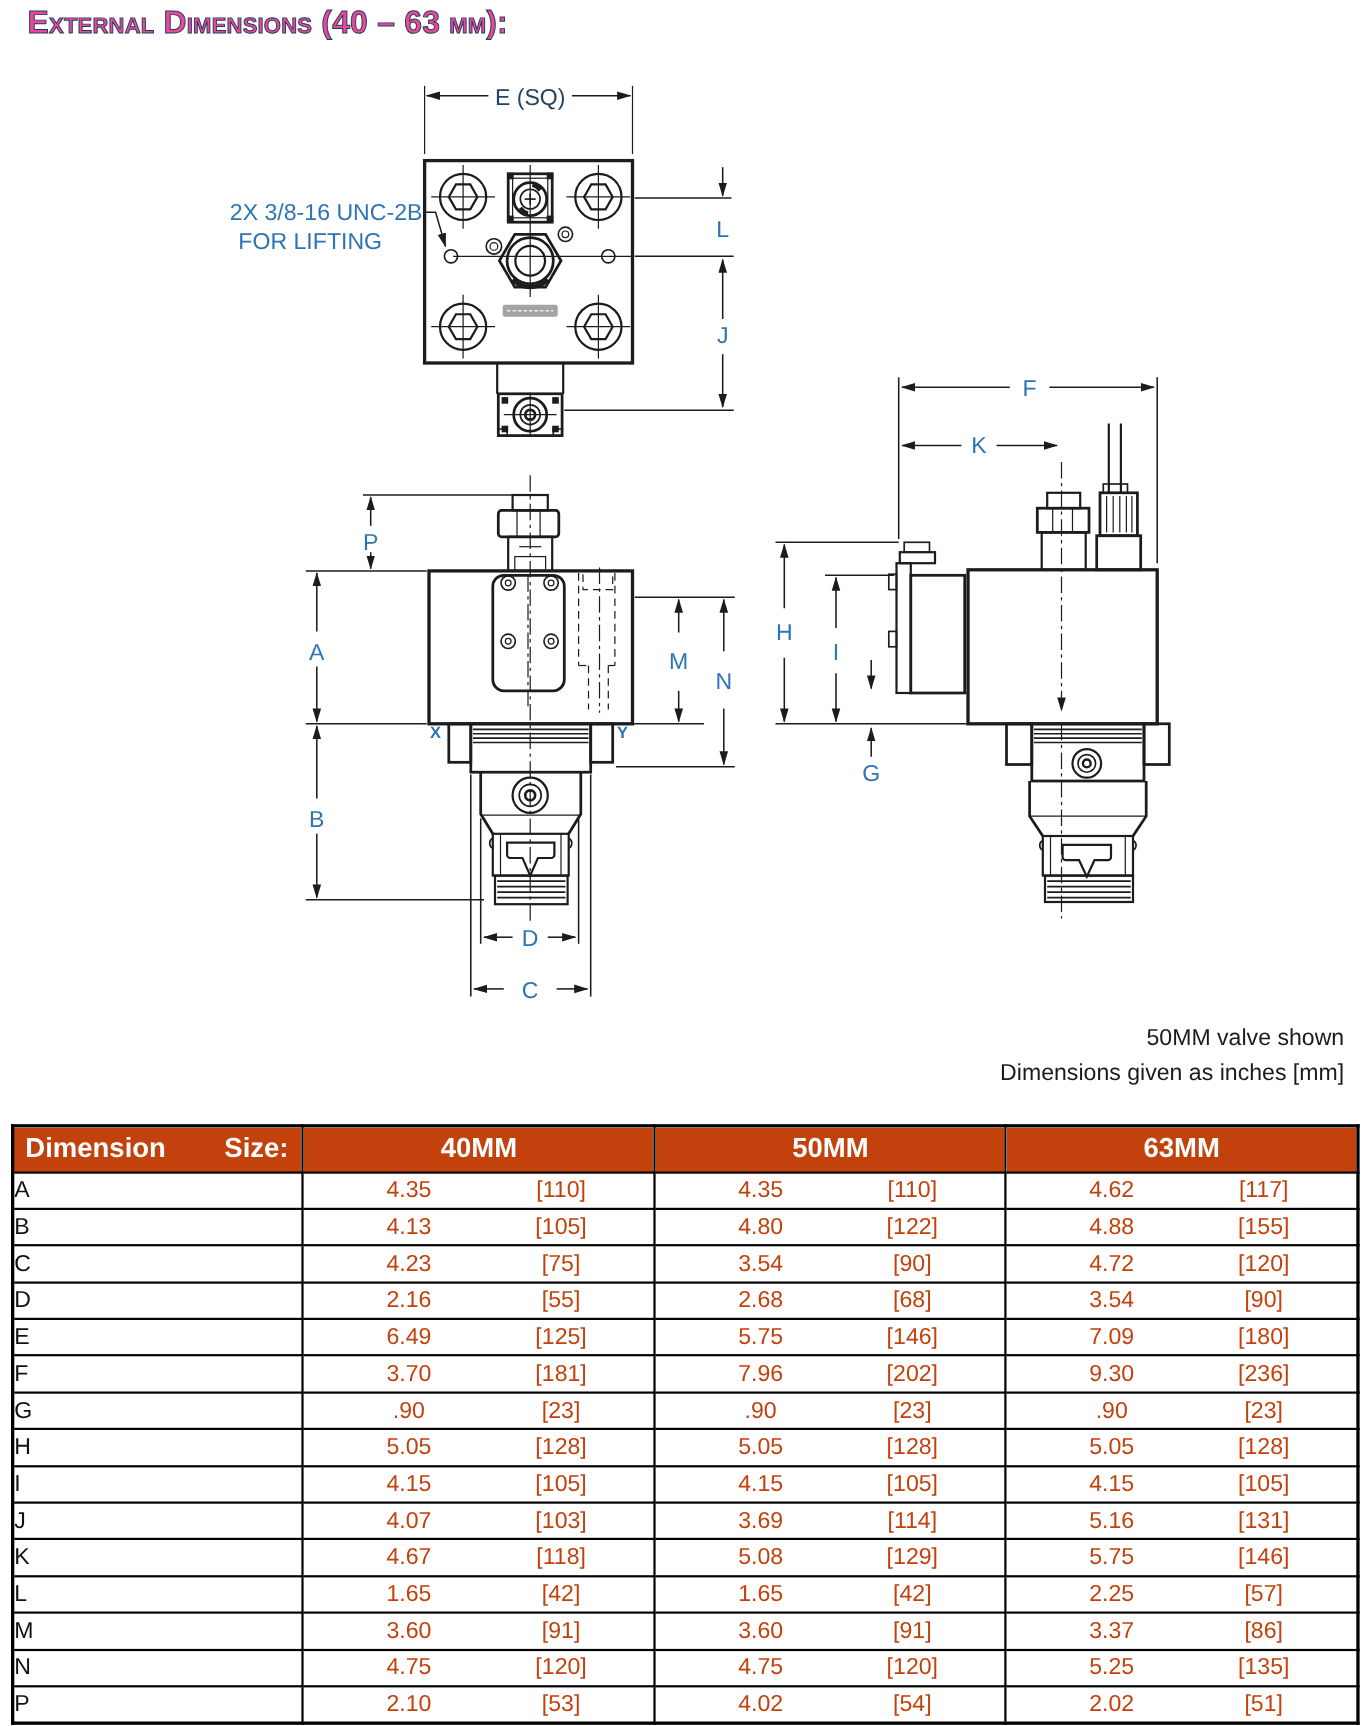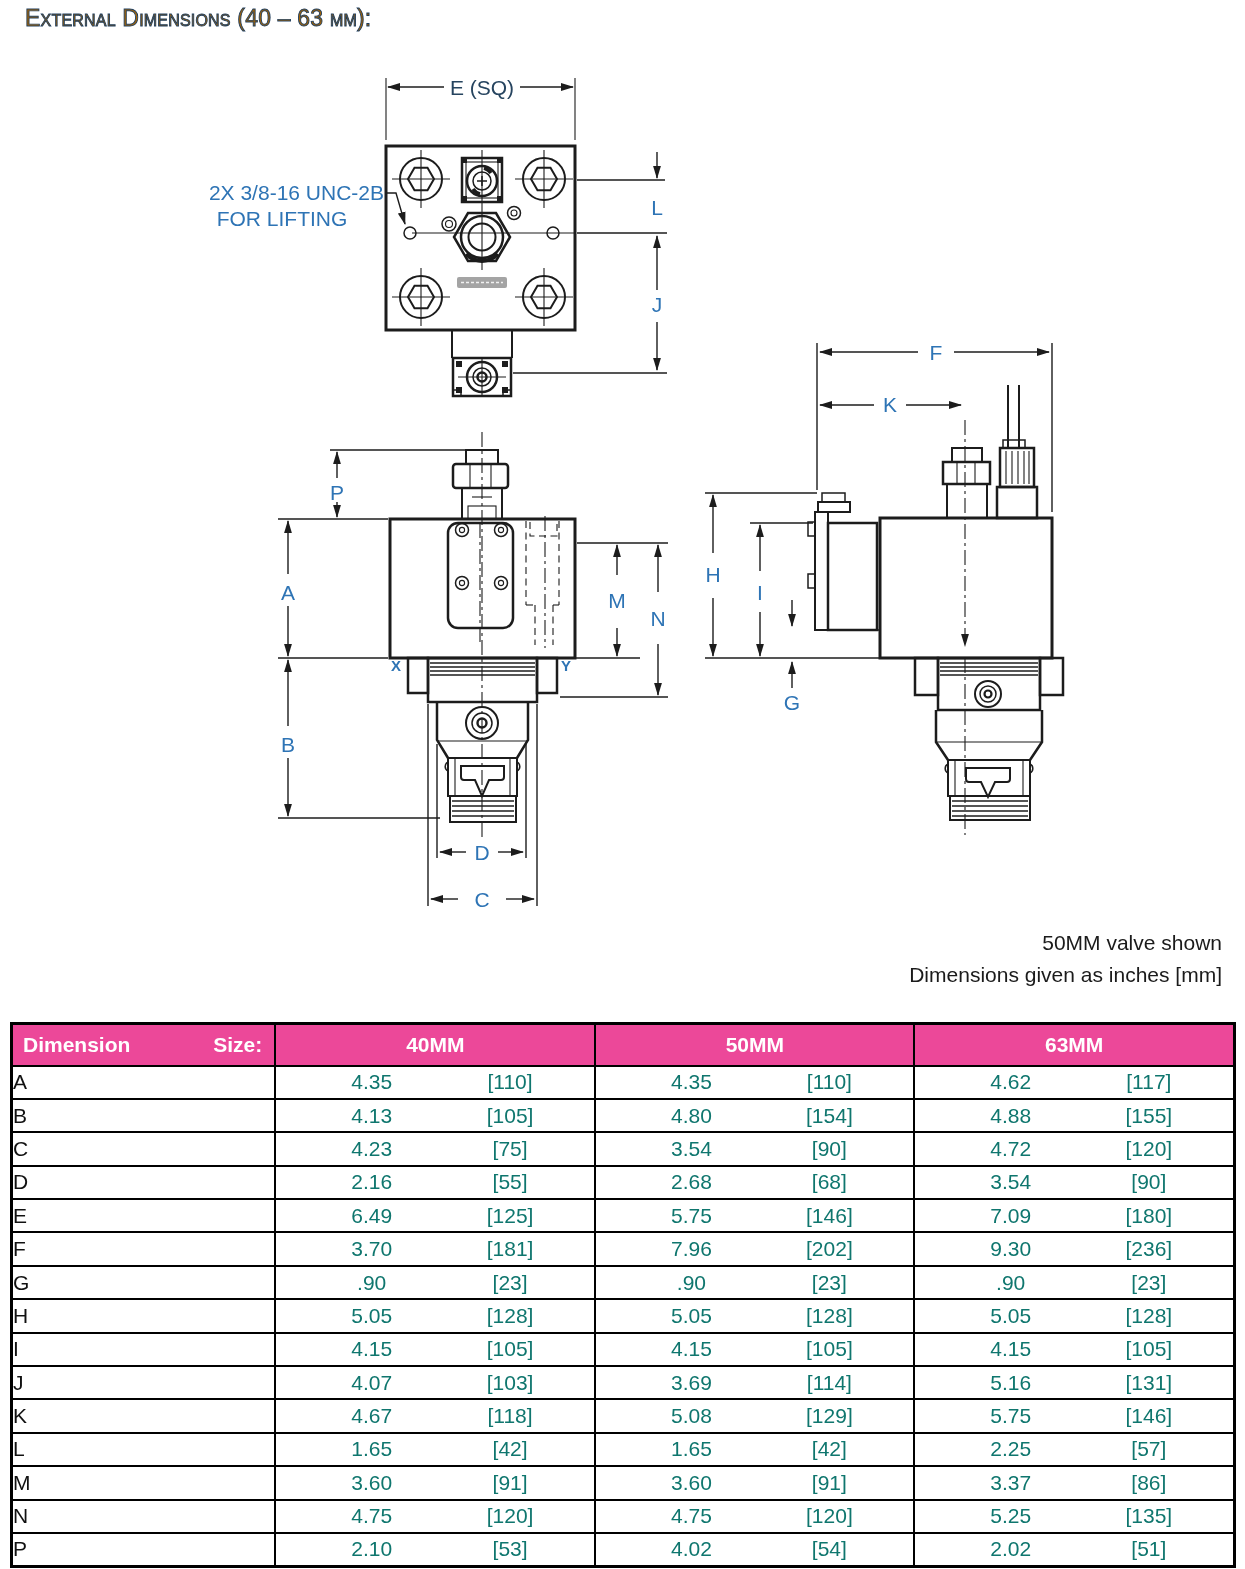--- a/index.html
+++ b/index.html
@@ -3,22 +3,22 @@
 <meta charset="utf-8">
 <style>
   html,body{margin:0;padding:0}
   body{
     width:1245px;height:1569px;position:relative;background:#ffffff;
     font-family:"Liberation Sans",sans-serif;overflow:hidden;
   }
   
   .page-title{
     position:absolute;left:25px;top:5px;
-    font-size:23px;font-weight:400;font-variant:small-caps;letter-spacing:.2px;
-    color:#a16207;-webkit-text-stroke:.9px #1C3C5E;
+    font-size:29px;font-weight:700;font-variant:small-caps;letter-spacing:.2px;
+    color:#ec4899;-webkit-text-stroke:.9px #1C3C5E;
   }
   
   svg.drawing{position:absolute;left:0;top:0}
   .s2{stroke:#1c1c1c;stroke-width:2;fill:none}
   .s25{stroke:#1c1c1c;stroke-width:2.5;fill:none}
   .s3{stroke:#1c1c1c;stroke-width:3;fill:none}
   .s15{stroke:#1c1c1c;stroke-width:1.5;fill:none}
   .s1{stroke:#1c1c1c;stroke-width:1.1;fill:none}
   .dim{stroke:#1c1c1c;stroke-width:1.4;fill:none}
   .dash{stroke-dasharray:7 4.5}
@@ -29,24 +29,24 @@
   text.cap{fill:#1b1b1b;font-size:21px;font-family:"Liberation Sans",sans-serif;text-anchor:end}
   
   table.dims{
     position:absolute;left:10px;top:1022px;width:1226px;
     border-collapse:collapse;table-layout:fixed;
     border:3px solid #000;
   }
   table.dims th,table.dims td{border:2px solid #000;padding:0;overflow:hidden;white-space:nowrap}
   table.dims thead tr{height:42px}
   table.dims tbody tr{height:33.4px}
-  th{background:#ec4899;color:#fff;font-size:21px;font-weight:700;text-align:center;vertical-align:middle}
+  th{background:#c2410c;color:#fff;font-size:25px;font-weight:700;text-align:center;vertical-align:middle}
   .hdrflex{display:flex;justify-content:space-between;align-items:center;padding:0 12px 0 10px}
   td.dimcell{font-size:21px;color:#111;text-align:left;padding-left:10px;vertical-align:middle}
-  td.valcell{font-size:21px;color:#0f766e;vertical-align:middle}
+  td.valcell{font-size:21px;color:#c2410c;vertical-align:middle}
   td.valcell .in{display:inline-block;width:60%;text-align:center}
   td.valcell .mm{display:inline-block;width:27%;text-align:center}
 </style>
 </head>
 <body>
 
 <div class="page-title">External Dimensions (40 – 63 mm):</div>
 
 <svg class="drawing" width="1245" height="1012" viewBox="0 0 1245 1012">
   <defs>
@@ -393,21 +393,21 @@
   <tbody>
       <tr>
         <td class="dimcell">A</td>
         <td class="valcell"><span class="in">4.35</span><span class="mm">[110]</span></td>
         <td class="valcell"><span class="in">4.35</span><span class="mm">[110]</span></td>
         <td class="valcell"><span class="in">4.62</span><span class="mm">[117]</span></td>
       </tr>
       <tr>
         <td class="dimcell">B</td>
         <td class="valcell"><span class="in">4.13</span><span class="mm">[105]</span></td>
-        <td class="valcell"><span class="in">4.80</span><span class="mm">[154]</span></td>
+        <td class="valcell"><span class="in">4.80</span><span class="mm">[122]</span></td>
         <td class="valcell"><span class="in">4.88</span><span class="mm">[155]</span></td>
       </tr>
       <tr>
         <td class="dimcell">C</td>
         <td class="valcell"><span class="in">4.23</span><span class="mm">[75]</span></td>
         <td class="valcell"><span class="in">3.54</span><span class="mm">[90]</span></td>
         <td class="valcell"><span class="in">4.72</span><span class="mm">[120]</span></td>
       </tr>
       <tr>
         <td class="dimcell">D</td>

